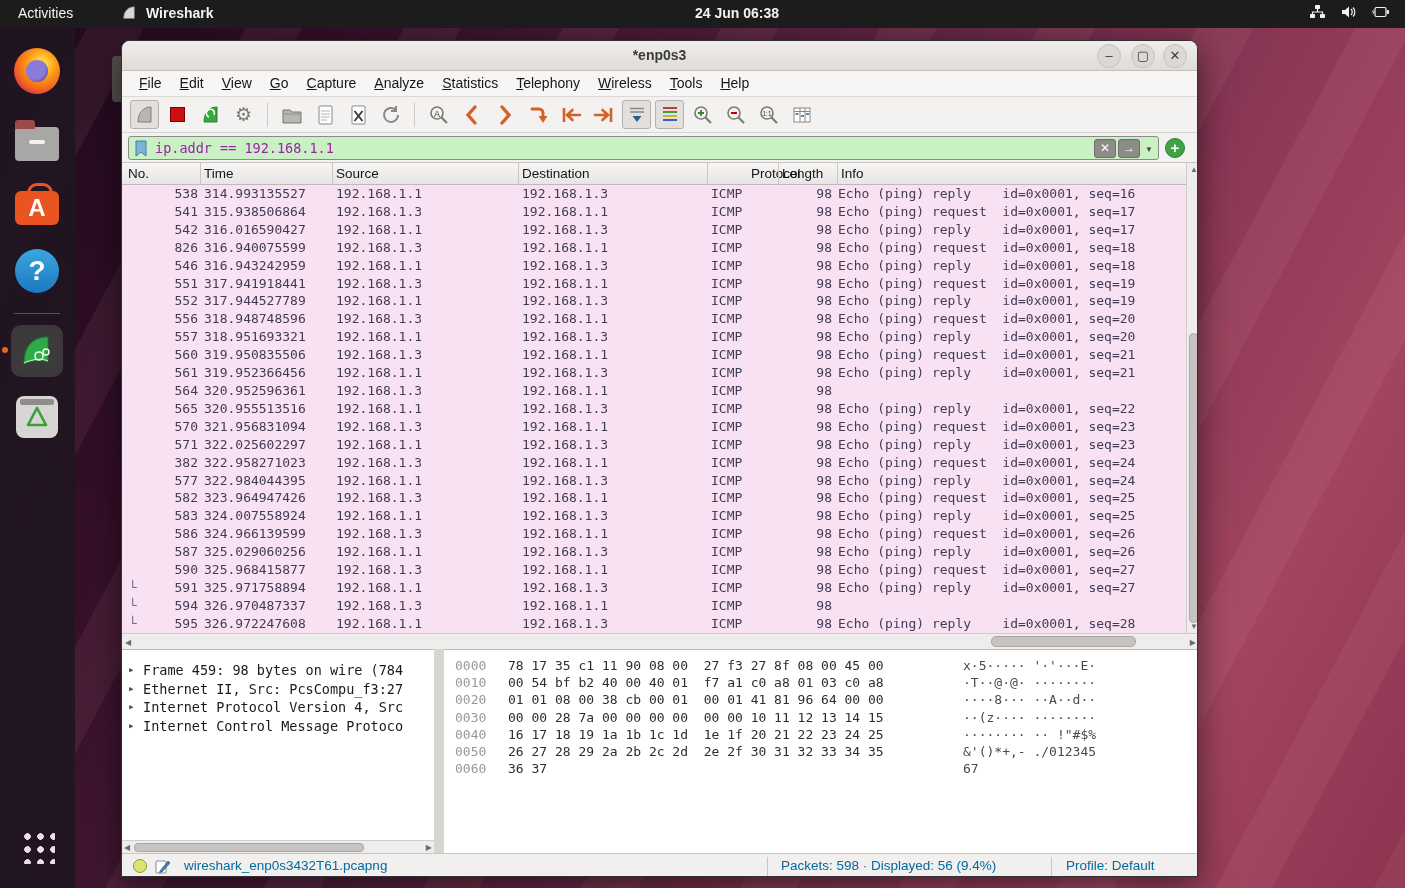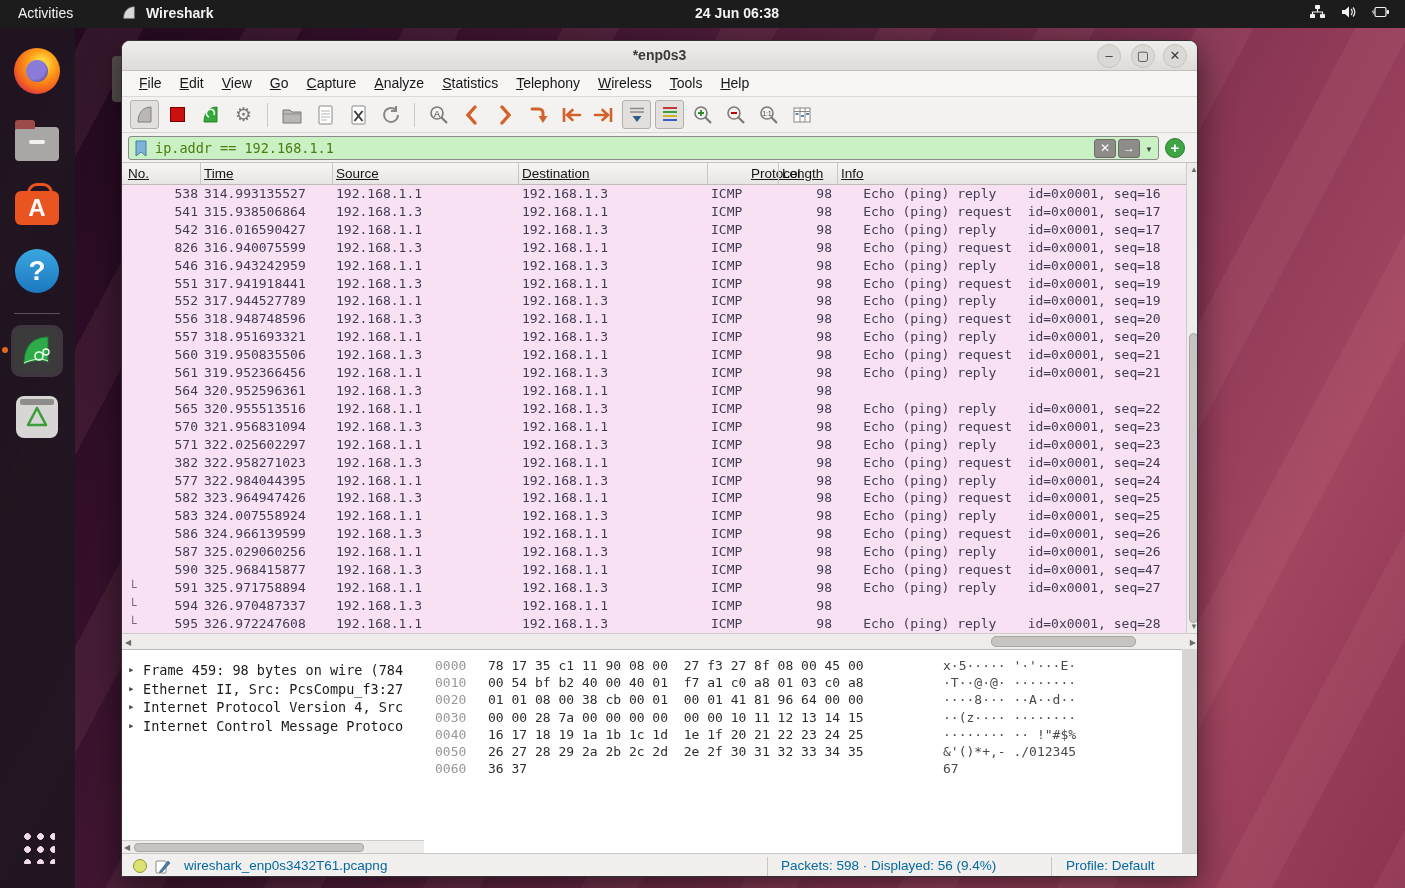--- a/index.html
+++ b/index.html
@@ -65,62 +65,62 @@
 
   .toolbar { position:absolute; left:0; top:56px; width:100%; height:36px; background:#f3f2f0; border-bottom:1px solid #d8d6d3;
     display:flex; align-items:center; padding-left:8px; gap:4px;}
   .tbtn { width:29px; height:29px; display:flex; align-items:center; justify-content:center; border-radius:3px; }
   .tbtn.framed { background:#e2dfdc; border:1px solid #b3b0ad; }
   .tsep { width:1px; height:24px; background:#ccc9c6; margin:0 5px; }
   .glyph { font-size:19px; color:#7c7a77; line-height:1; }
 
   .filterbar { position:absolute; left:0; top:92px; width:100%; height:30px; background:#f3f2f0; border-bottom:1px solid #c6c3c0; }
   .filter-input { position:absolute; left:6px; top:3px; width:1031px; height:24px; background:#c9f1c3; border:1px solid #8a8a8a; border-radius:3px; }
-  .filter-text { position:absolute; left:26px; top:3px; font-size:13.5px; color:#4d7c0f; }
+  .filter-text { position:absolute; left:26px; top:3px; font-size:13.5px; color:#a21caf; }
   .f-bookmark { position:absolute; left:5px; top:3px; }
   .f-btn { position:absolute; top:2px; width:22px; height:19px; background:#8e8c89; border:1px solid #6f6d6a; border-radius:3px;
     color:#fff; text-align:center; line-height:17px; font-size:12px; }
   .f-x { right:42px; } .f-apply { right:18px; }
   .f-dd { position:absolute; right:5px; top:8px; font-size:8px; color:#444; }
   .f-plus { position:absolute; right:12px; top:5px; width:20px; height:20px; border-radius:50%; background:#3fa544; border:1px solid #2c7d31;
     color:#fff; font-weight:bold; text-align:center; line-height:18px; font-size:15px;}
 
   
   .phead { position:absolute; left:0; top:122px; width:1064px; height:22px;
     background:linear-gradient(#f6f5f4,#e8e6e4); border-bottom:1px solid #bdbab7; font-size:13.5px; color:#151515;}
-  .phead span { position:absolute; top:3px;text-decoration:underline; }
+  .phead span { position:absolute; top:3px; }
   .phead .sep { position:absolute; top:0; width:1px; height:22px; background:#c9c6c3; }
   .plist { position:absolute; left:0; top:144px; width:1064px; height:448px; background:#fff; overflow:hidden; }
   .prow { position:relative; height:17.92px; background:#f8e1f2; font-size:13px; line-height:17.9px; color:#413c55; white-space:pre; }
   .prow span { position:absolute; }
   .c-mark { left:7px; color:#6d6880; }
   .c-no { left:0; width:76px; text-align:right; }
   .c-time { left:82px; }
   .c-src { left:214px; }
   .c-dst { left:400px; }
   .c-proto { left:589px; }
   .c-len { left:640px; width:70px; text-align:right; }
-  .c-info { left:716px; right:0; overflow:hidden;text-align:center; }
+  .c-info { left:716px; right:0; overflow:hidden; }
 
   .vscroll { position:absolute; left:1064px; top:122px; width:13px; height:470px; background:#efedeb; border-left:1px solid #cfccc9; }
   .vthumb { position:absolute; left:1.5px; top:170px; width:9px; height:290px; background:#c6c3c0; border:1px solid #a9a6a3; border-radius:5px; }
   .sarrow { position:absolute; font-size:8px; color:#6f6d6a; }
   .hscroll { position:absolute; left:0; top:592px; width:1077px; height:16px; background:#efedeb; border-top:1px solid #cfccc9; }
   .hthumb { position:absolute; top:2px; left:869px; width:145px; height:11px; background:#c6c3c0; border:1px solid #a9a6a3; border-radius:5px; }
 
   
   .panes { position:absolute; left:0; top:608px; width:1077px; height:204px; background:#d7d5d2; }
   .details { position:absolute; left:0; top:0; width:312px; height:204px; background:#fff; border-top:1px solid #bbb; }
   .drow { position:relative; height:18.5px; font-size:13.5px; line-height:18.5px; color:#1a1a1a; white-space:pre; overflow:hidden; }
   .drow .tri { position:absolute; left:6px; color:#4a4a4a; font-size:11px; }
   .drow .dtxt { position:absolute; left:21px; }
   .dscroll { position:absolute; left:0; bottom:0; width:312px; height:13px; background:#efedeb; border-top:1px solid #cfccc9; }
   .dthumb { position:absolute; top:1.5px; left:12px; width:230px; height:9px; background:#c6c3c0; border:1px solid #a9a6a3; border-radius:4px; }
   .splitter { position:absolute; left:312px; top:0; width:7px; height:204px; background:#d7d5d2; }
-  .hexpane { position:absolute; left:302px; top:0; width:758px; height:204px; background:#fff; border-top:1px solid #bbb; }
+  .hexpane { position:absolute; left:322px; top:0; width:758px; height:204px; background:#fff; border-top:1px solid #bbb; }
   .hexrow { position:relative; height:17.2px; font-size:13px; line-height:17.2px; white-space:pre; }
   .h-off { position:absolute; left:11px; color:#9a9896; }
   .h-hex { position:absolute; left:64px; color:#2d2d2d; }
   .h-asc { position:absolute; left:519px; color:#4a4a4a; }
 
   
   .statusbar { position:absolute; left:0; top:812px; width:1077px; height:25px; background:#f1f0ee; border-top:1px solid #c9c6c3; font-size:13.5px; color:#0369a1; }
   .sb-expert { position:absolute; left:11px; top:5px; width:14px; height:14px; border-radius:50%; background:#dde373; border:1px solid #94962f; }
   .sb-edit { position:absolute; left:33px; top:4px; }
   .sb-file { position:absolute; left:62px; top:4px; }
@@ -380,21 +380,21 @@
       <div class="prow"><span class="c-mark"></span><span class="c-no">564</span><span class="c-time">320.952596361</span><span class="c-src">192.168.1.3</span><span class="c-dst">192.168.1.1</span><span class="c-proto">ICMP</span><span class="c-len">98</span></div>
       <div class="prow"><span class="c-mark"></span><span class="c-no">565</span><span class="c-time">320.955513516</span><span class="c-src">192.168.1.1</span><span class="c-dst">192.168.1.3</span><span class="c-proto">ICMP</span><span class="c-len">98</span><span class="c-info">Echo (ping) reply    id=0x0001, seq=22</span></div>
       <div class="prow"><span class="c-mark"></span><span class="c-no">570</span><span class="c-time">321.956831094</span><span class="c-src">192.168.1.3</span><span class="c-dst">192.168.1.1</span><span class="c-proto">ICMP</span><span class="c-len">98</span><span class="c-info">Echo (ping) request  id=0x0001, seq=23</span></div>
       <div class="prow"><span class="c-mark"></span><span class="c-no">571</span><span class="c-time">322.025602297</span><span class="c-src">192.168.1.1</span><span class="c-dst">192.168.1.3</span><span class="c-proto">ICMP</span><span class="c-len">98</span><span class="c-info">Echo (ping) reply    id=0x0001, seq=23</span></div>
       <div class="prow"><span class="c-mark"></span><span class="c-no">382</span><span class="c-time">322.958271023</span><span class="c-src">192.168.1.3</span><span class="c-dst">192.168.1.1</span><span class="c-proto">ICMP</span><span class="c-len">98</span><span class="c-info">Echo (ping) request  id=0x0001, seq=24</span></div>
       <div class="prow"><span class="c-mark"></span><span class="c-no">577</span><span class="c-time">322.984044395</span><span class="c-src">192.168.1.1</span><span class="c-dst">192.168.1.3</span><span class="c-proto">ICMP</span><span class="c-len">98</span><span class="c-info">Echo (ping) reply    id=0x0001, seq=24</span></div>
       <div class="prow"><span class="c-mark"></span><span class="c-no">582</span><span class="c-time">323.964947426</span><span class="c-src">192.168.1.3</span><span class="c-dst">192.168.1.1</span><span class="c-proto">ICMP</span><span class="c-len">98</span><span class="c-info">Echo (ping) request  id=0x0001, seq=25</span></div>
       <div class="prow"><span class="c-mark"></span><span class="c-no">583</span><span class="c-time">324.007558924</span><span class="c-src">192.168.1.1</span><span class="c-dst">192.168.1.3</span><span class="c-proto">ICMP</span><span class="c-len">98</span><span class="c-info">Echo (ping) reply    id=0x0001, seq=25</span></div>
       <div class="prow"><span class="c-mark"></span><span class="c-no">586</span><span class="c-time">324.966139599</span><span class="c-src">192.168.1.3</span><span class="c-dst">192.168.1.1</span><span class="c-proto">ICMP</span><span class="c-len">98</span><span class="c-info">Echo (ping) request  id=0x0001, seq=26</span></div>
       <div class="prow"><span class="c-mark"></span><span class="c-no">587</span><span class="c-time">325.029060256</span><span class="c-src">192.168.1.1</span><span class="c-dst">192.168.1.3</span><span class="c-proto">ICMP</span><span class="c-len">98</span><span class="c-info">Echo (ping) reply    id=0x0001, seq=26</span></div>
-      <div class="prow"><span class="c-mark"></span><span class="c-no">590</span><span class="c-time">325.968415877</span><span class="c-src">192.168.1.3</span><span class="c-dst">192.168.1.1</span><span class="c-proto">ICMP</span><span class="c-len">98</span><span class="c-info">Echo (ping) request  id=0x0001, seq=47</span></div>
+      <div class="prow"><span class="c-mark"></span><span class="c-no">590</span><span class="c-time">325.968415877</span><span class="c-src">192.168.1.3</span><span class="c-dst">192.168.1.1</span><span class="c-proto">ICMP</span><span class="c-len">98</span><span class="c-info">Echo (ping) request  id=0x0001, seq=27</span></div>
       <div class="prow"><span class="c-mark">└</span><span class="c-no">591</span><span class="c-time">325.971758894</span><span class="c-src">192.168.1.1</span><span class="c-dst">192.168.1.3</span><span class="c-proto">ICMP</span><span class="c-len">98</span><span class="c-info">Echo (ping) reply    id=0x0001, seq=27</span></div>
       <div class="prow"><span class="c-mark">└</span><span class="c-no">594</span><span class="c-time">326.970487337</span><span class="c-src">192.168.1.3</span><span class="c-dst">192.168.1.1</span><span class="c-proto">ICMP</span><span class="c-len">98</span></div>
       <div class="prow"><span class="c-mark">└</span><span class="c-no">595</span><span class="c-time">326.972247608</span><span class="c-src">192.168.1.1</span><span class="c-dst">192.168.1.3</span><span class="c-proto">ICMP</span><span class="c-len">98</span><span class="c-info">Echo (ping) reply    id=0x0001, seq=28</span></div>
     </div>
 
   <div class="vscroll">
     <span class="sarrow" style="left:3px;top:2px">▲</span>
     <div class="vthumb"></div>
     <span class="sarrow" style="left:3px;bottom:2px">▼</span>
   </div>

